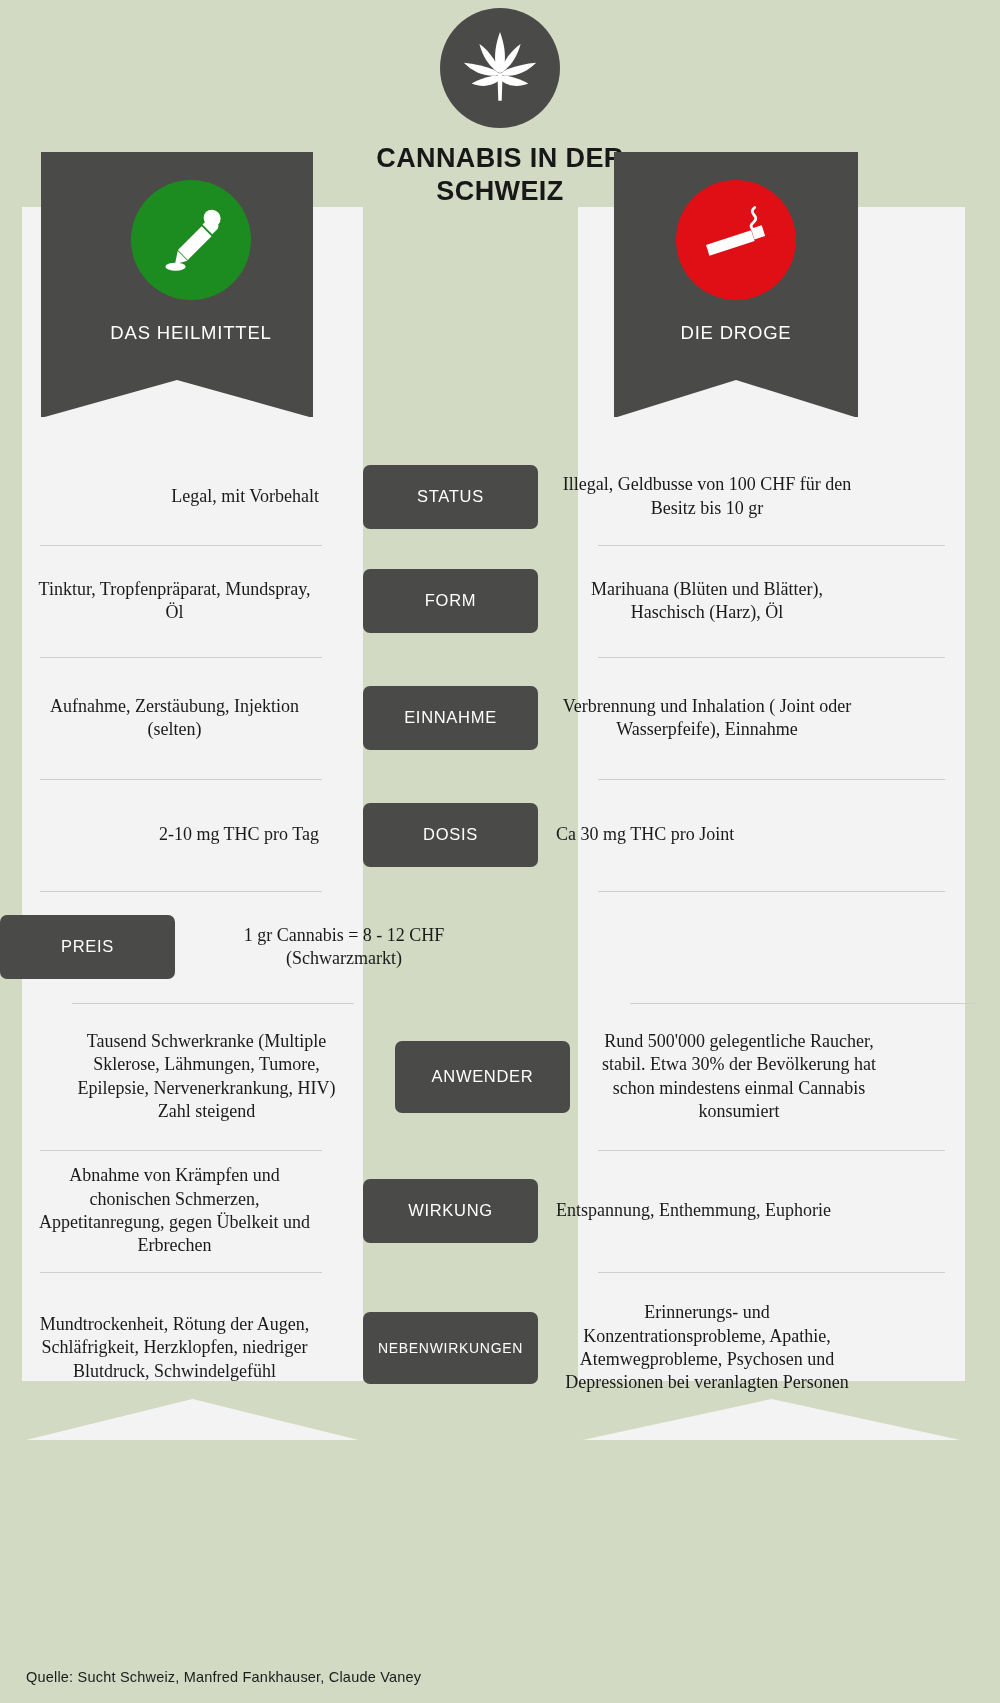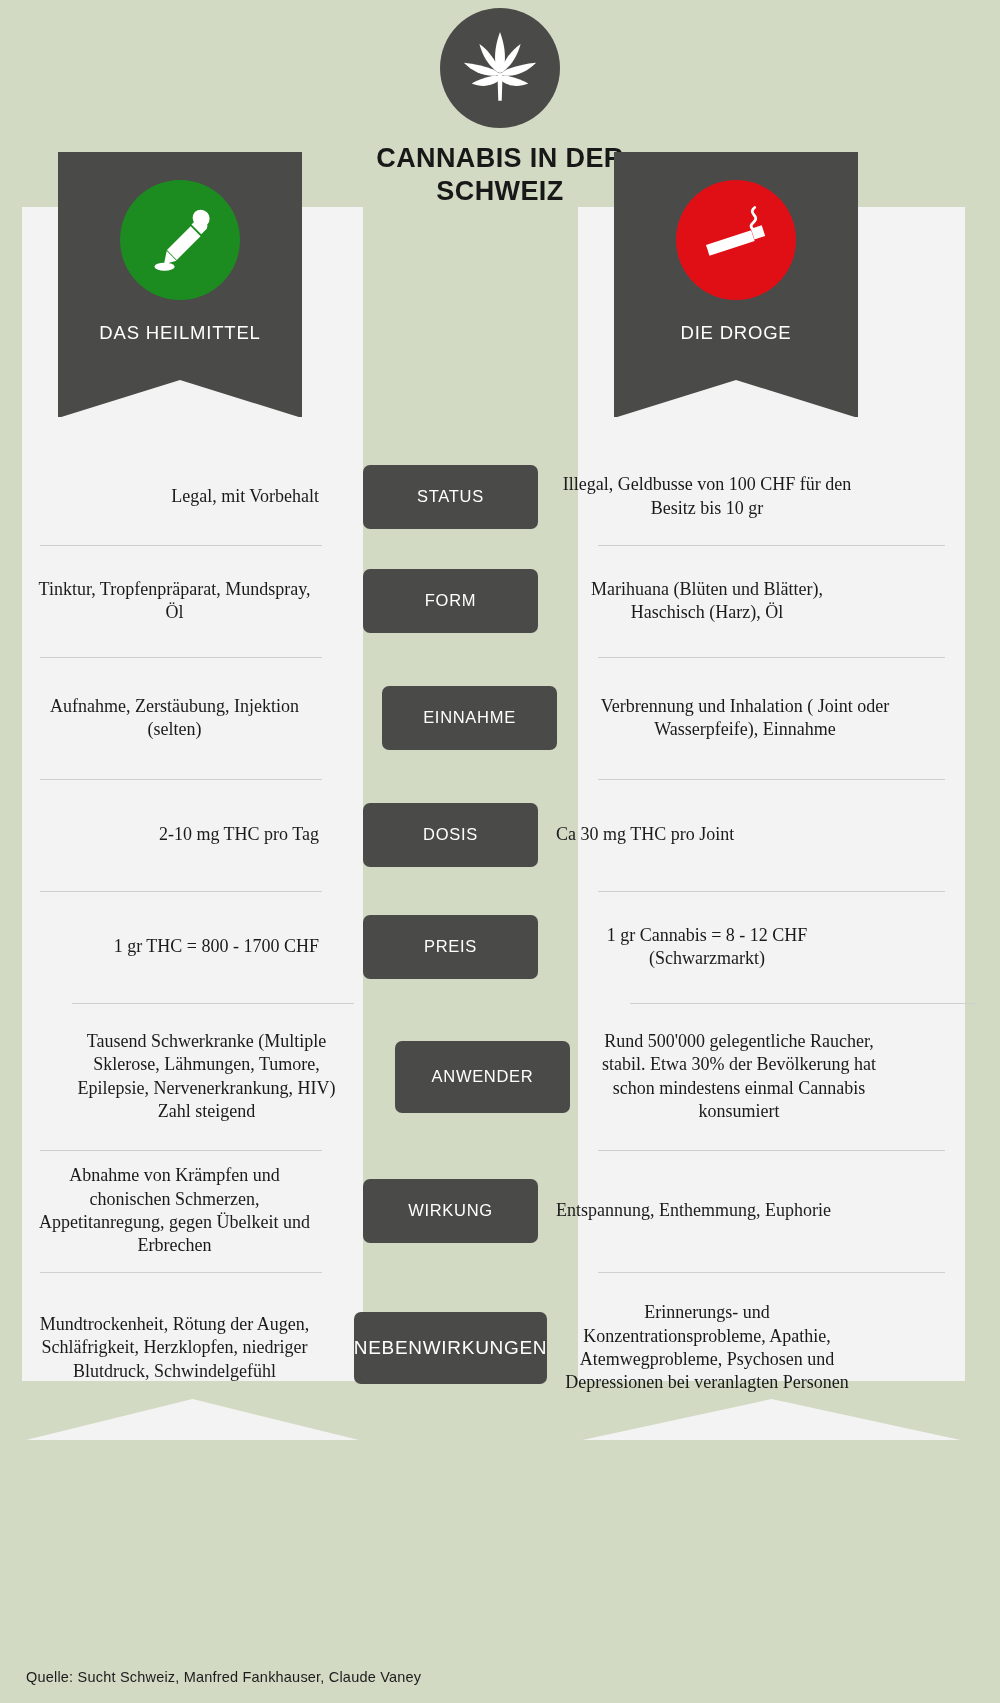--- a/index.html
+++ b/index.html
@@ -61,21 +61,21 @@
   }
 
   
   .ribbon {
     position: absolute;
     top: 152px;
     width: 244px;
     height: 265px;
     background: #4a4a48;
   }
-  .ribbon.left  { left: 58px; }
+  .ribbon.left  { left: 41px; padding-left: 28px; }
   .ribbon.right { left: 614px; }
   .ribbon-notch {
     position: absolute;
     left: 0;
     bottom: -1px;
     width: 100%;
     height: 48px;
     display: block;
   }
   .ribbon-icon {
@@ -153,21 +153,21 @@
     height: 64px;
     display: flex;
     align-items: center;
     justify-content: center;
     font-size: 16.5px;
     letter-spacing: 0.7px;
     text-align: center;
     font-family: "Liberation Sans", sans-serif;
   }
   .cat-chip.tall { height: 72px; }
-  .cat-chip.wide { font-size: 19px; }
+  .cat-chip.wide { font-size: 14px; }
 
   
   .source {
     position: absolute;
     left: 26px;
     bottom: 18px;
     font-size: 14.5px;
     color: #1c1c1c;
     letter-spacing: 0.2px;
   }
@@ -248,42 +248,41 @@
     </div>
     <div class="row" style="height: 112px;">
       <div class="rule l"></div>
       <div class="rule r"></div>
       <div class="cell left">Tinktur, Tropfenpräparat, Mundspray, Öl</div>
       <div class="cell center">
         <div class="cat-chip">FORM</div>
       </div>
       <div class="cell right">Marihuana (Blüten und Blätter), Haschisch (Harz), Öl</div>
     </div>
-    <div class="row" style="height: 122px; gap: 19px;">
+    <div class="row" style="height: 122px;">
       <div class="rule l"></div>
       <div class="rule r"></div>
       <div class="cell left">Aufnahme, Zerstäubung, Injektion (selten)</div>
       <div class="cell center">
         <div class="cat-chip">EINNAHME</div>
       </div>
       <div class="cell right">Verbrennung und Inhalation ( Joint oder Wasserpfeife), Einnahme</div>
     </div>
     <div class="row" style="height: 112px;">
       <div class="rule l"></div>
       <div class="rule r"></div>
       <div class="cell left">2-10 mg THC pro Tag</div>
       <div class="cell center">
         <div class="cat-chip">DOSIS</div>
       </div>
       <div class="cell right">Ca 30 mg THC pro Joint</div>
     </div>
     <div class="row" style="height: 112px;">
       <div class="rule l"></div>
       <div class="rule r"></div>
-      <div class="cell left">1 gr THC = 800 - 1700 CHF</div>
       <div class="cell center">
         <div class="cat-chip">PREIS</div>
       </div>
       <div class="cell right">1 gr Cannabis = 8 - 12 CHF (Schwarzmarkt)</div>
     </div>
     <div class="row" style="height: 147px; margin-left: 32px;">
       <div class="rule l"></div>
       <div class="rule r"></div>
       <div class="cell left">Tausend Schwerkranke (Multiple Sklerose, Lähmungen, Tumore, Epilepsie, Nervenerkrankung, HIV) Zahl steigend</div>
       <div class="cell center">

